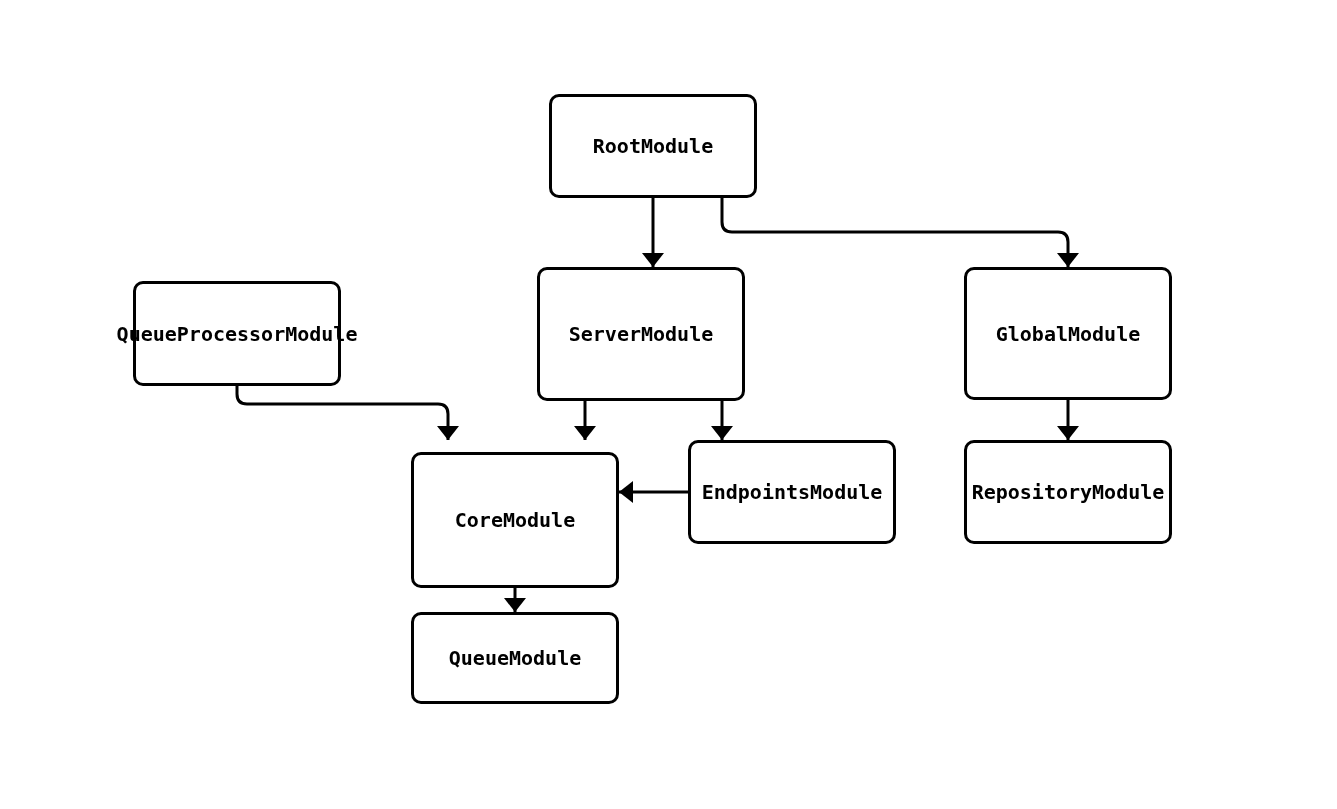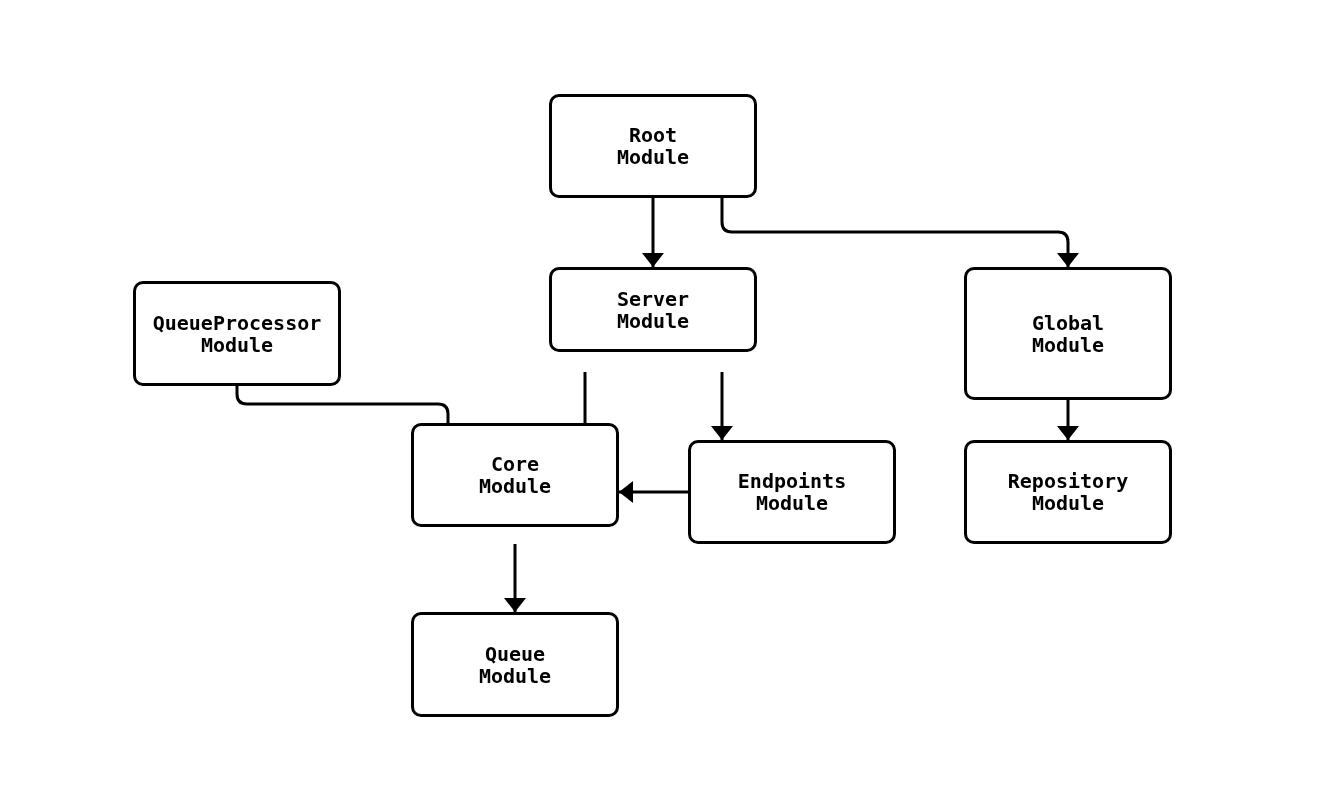--- a/index.html
+++ b/index.html
@@ -31,21 +31,20 @@
     fill: var(--stroke, #000000);
     stroke: none;
   }
   .node {
     position: absolute;
     box-sizing: border-box;
     background: var(--fill, #ffffff);
     border: 3px solid var(--stroke, #000000);
     border-radius: 10px;
     display: flex;
-    flex-direction: column;
     align-items: center;
     justify-content: center;
     text-align: center;
     font-size: 20px;
     font-weight: bold;
     line-height: 22px;
     color: var(--stroke, #000000);
   }
 </style>
 </head>
@@ -80,43 +79,43 @@
   <div class="node" style="left:549px; top:94px; width:208px; height:104px">
     <span>Root</span>
     <span>Module</span>
   </div>
 
   <div class="node" style="left:133px; top:281px; width:208px; height:105px">
     <span>QueueProcessor</span>
     <span>Module</span>
   </div>
 
-  <div class="node" style="left:549px; top:267px; width:208px; height:85px">
+  <div class="node" style="left:537px; top:267px; width:208px; height:134px">
     <span>Server</span>
     <span>Module</span>
   </div>
 
   <div class="node" style="left:964px; top:267px; width:208px; height:133px">
     <span>Global</span>
     <span>Module</span>
   </div>
 
-  <div class="node" style="left:411px; top:423px; width:208px; height:104px">
+  <div class="node" style="left:411px; top:452px; width:208px; height:136px">
     <span>Core</span>
     <span>Module</span>
   </div>
 
   <div class="node" style="left:688px; top:440px; width:208px; height:104px">
     <span>Endpoints</span>
     <span>Module</span>
   </div>
 
   <div class="node" style="left:964px; top:440px; width:208px; height:104px">
     <span>Repository</span>
     <span>Module</span>
   </div>
 
-  <div class="node" style="left:411px; top:612px; width:208px; height:105px">
+  <div class="node" style="left:411px; top:612px; width:208px; height:92px">
     <span>Queue</span>
     <span>Module</span>
   </div>
 
 </div>
 
 </body></html>

